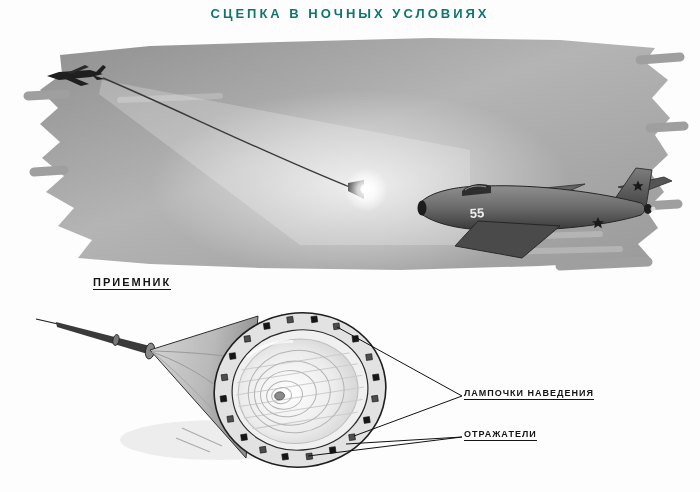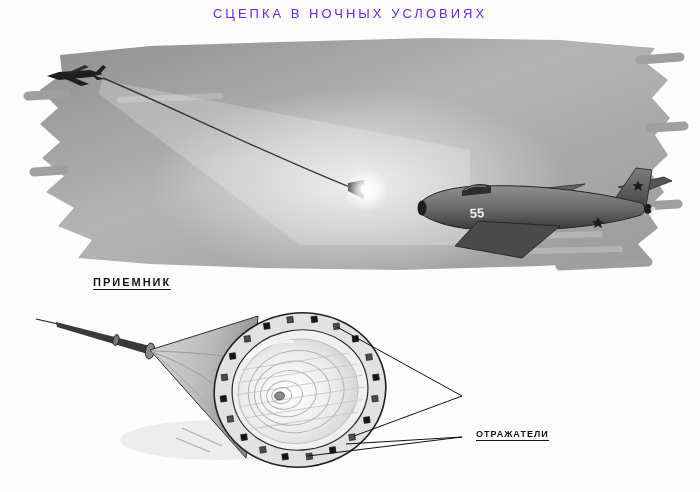--- a/index.html
+++ b/index.html
@@ -8,23 +8,23 @@
     width:700px;height:492px;
     background:#fdfdfd;
     overflow:hidden;
     font-family:"Liberation Sans", sans-serif;
   }
   .title{
     position:absolute;
     top:6px;left:0;right:0;
     text-align:center;
     font-size:13px;
-    font-weight:400;
+    font-weight:700;
     letter-spacing:3px;
-    color:#6d28d9;
+    color:#0f766e;
   }
   .label{
     position:absolute;
     color:#141414;
     font-weight:600;
     white-space:nowrap;
     border-bottom:1px solid #141414;
     padding-bottom:1px;
   }
   .receiver-label{
@@ -32,21 +32,21 @@
     font-size:11px;
     letter-spacing:2px;
     text-align:right;
   }
   .callout-lamps{
     left:464px;top:388px;
     font-size:9px;
     letter-spacing:1px;
   }
   .callout-reflectors{
-    left:476px;top:429px;
+    left:464px;top:429px;
     font-size:9px;
     letter-spacing:1px;
   }
   svg{position:absolute;top:0;left:0;}
 </style>
 </head>
 <body>
 
 <div class="canvas">
 
@@ -231,15 +231,16 @@
 
     <g stroke="#111111" stroke-width="1">
       <line x1="462" y1="396" x2="337" y2="327"></line>
       <line x1="462" y1="396" x2="354" y2="436"></line>
       <line x1="462" y1="437" x2="346" y2="444"></line>
       <line x1="462" y1="437" x2="308" y2="456"></line>
     </g>
   </svg>
 
   <div class="label receiver-label">ПРИЕМНИК</div>
+  <div class="label callout-lamps">ЛАМПОЧКИ НАВЕДЕНИЯ</div>
   <div class="label callout-reflectors">ОТРАЖАТЕЛИ</div>
 
 </div>
 
 </body></html>

